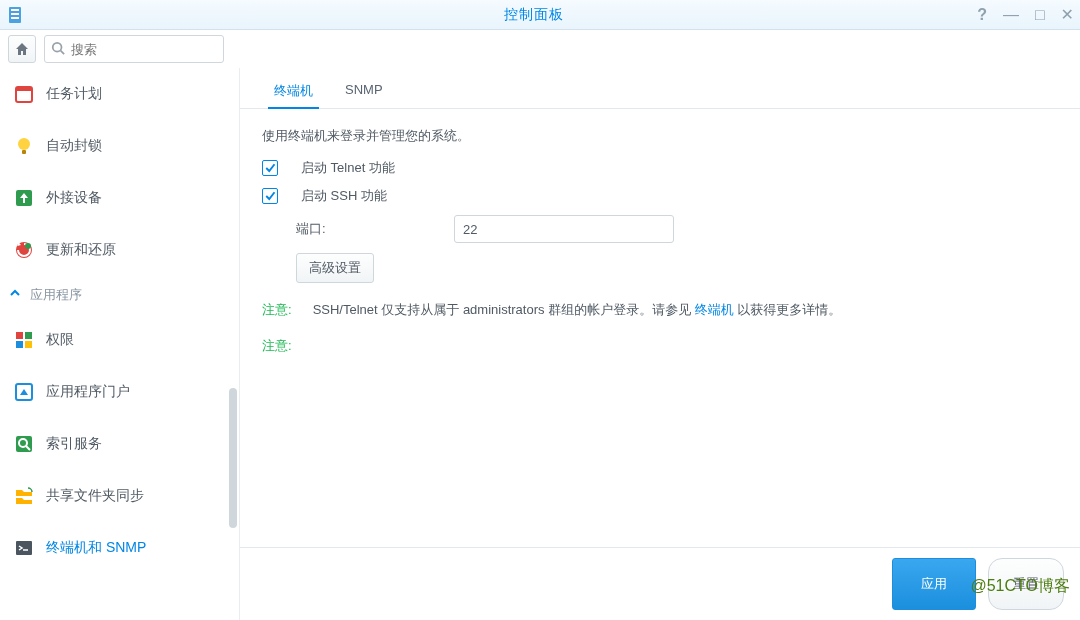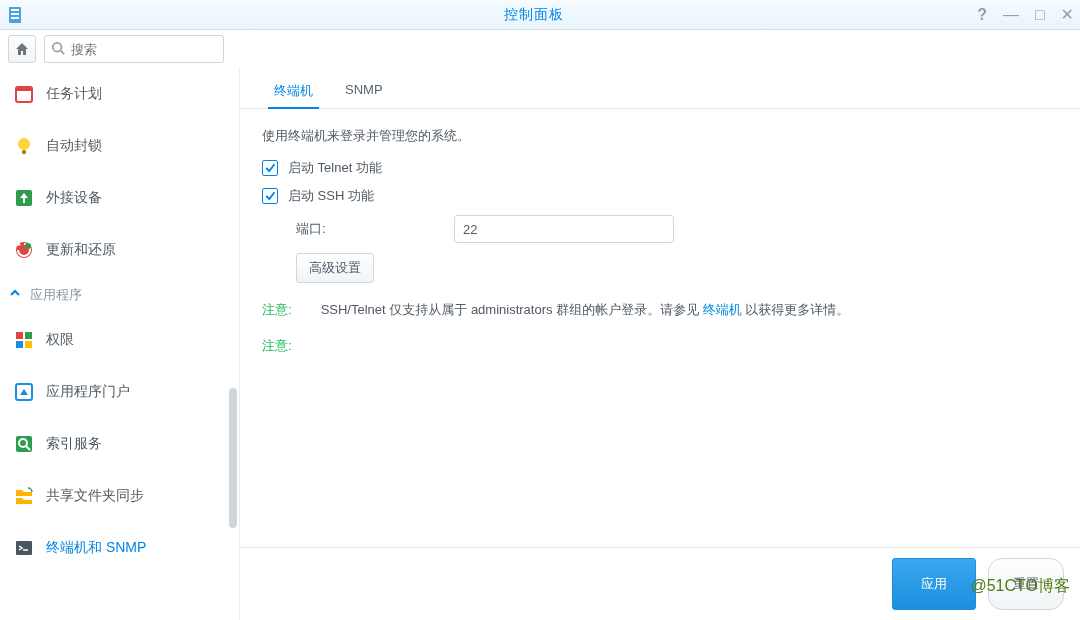--- a/index.html
+++ b/index.html
@@ -98,39 +98,39 @@
       color:#596573; cursor:pointer; font-size:13px;
       position:relative;
     }
     .tab.active { color:#0086e5; font-weight:500; }
     .tab.active::after {
       content:""; position:absolute; left:10px; right:10px; bottom:-1px;
       height:2px; background:#0086e5;
     }
     .panel { padding: 18px 22px; flex:1; overflow:auto; }
     .intro { margin-bottom: 14px; }
-    .chk-row { display:flex; align-items:center; gap:10px; margin: 10px 0; }
+    .chk-row { display:flex; align-items:center; gap:23px; margin: 10px 0; }
     .chk {
       width:16px; height:16px; border:1px solid #0086e5; border-radius:2px;
       display:flex; align-items:center; justify-content:center; background:#fff; cursor:pointer;
     }
     .chk svg { width:12px; height:12px; }
     .subfield { margin-left: 34px; margin-top:8px; }
     .field-row { display:flex; align-items:center; gap: 18px; margin: 10px 0; }
     .field-label { width: 140px; }
     .text-input {
       width: 220px; height: 28px; border:1px solid #cfd7dd; border-radius:3px;
       padding:0 8px; font-size:13px; color:#505a64; outline:none;
     }
     .btn-small {
       display:inline-block; padding: 5px 12px; border:1px solid #cfd7dd;
       border-radius:3px; background:linear-gradient(#fdfefe,#f1f4f6);
       cursor:pointer; font-size:13px; color:#505a64;
     }
-    .note-line { margin-top: 18px; display:flex; gap: 29px; }
+    .note-line { margin-top: 18px; display:flex; gap: 21px; }
     .note-label { color:#1db954; flex:0 0 auto; }
     .note-text { color:#505a64; }
     .link { color:#0086e5; cursor:pointer; }
     .footer {
       border-top:1px solid #e3e8ec;
       padding: 10px 16px;
       display:flex; justify-content:flex-end; gap:12px;
     }
     .btn-primary {
       padding: 16px 28px; border-radius:3px; border:1px solid #1b8fdd;

